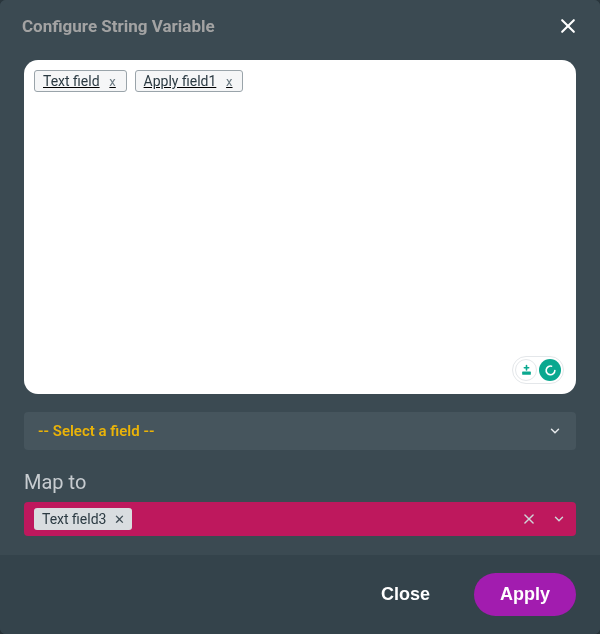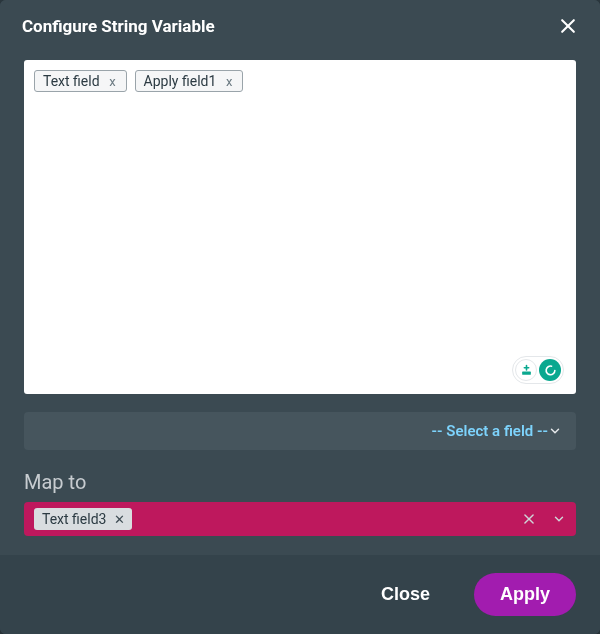--- a/index.html
+++ b/index.html
@@ -11,38 +11,39 @@
     display: flex; flex-direction: column;
     overflow: hidden;
     box-shadow: 0 4px 20px rgba(0,0,0,0.4);
   }
   .modal-header {
     display: flex; align-items: center; justify-content: space-between;
     padding: 14px 20px 14px 22px;
     background: #3b4a52;
   }
   .modal-title {
-    color: #ffffff; font-size: 17px; font-weight: 700;
+    color: #a3a3a3; font-size: 17px; font-weight: 700;
   }
   .close-x {
     color: #ffffff; cursor: pointer; display: flex; align-items: center; justify-content: center;
     width: 24px; height: 24px;
   }
   .close-x svg { width: 20px; height: 20px; }
   .modal-body {
     flex: 1 1 auto; padding: 8px 24px 10px 24px;
     display: flex; flex-direction: column; gap: 18px;
     background: #3b4a52;
   }
   .editor-area {
     position: relative;
     background: #ffffff;
-    border-radius: 3px;
+    border-radius: 14px;
     height: 334px;
     padding: 10px;
+    text-decoration: underline;
   }
   .chips-row { display: flex; gap: 8px; align-items: flex-start; }
   .chip {
     display: inline-flex; align-items: center;
     border: 1px solid #9aa4aa;
     background: #f5f6f7;
     border-radius: 3px;
     padding: 2px 6px 2px 8px;
     font-size: 14px; color: #2b3a42;
   }
@@ -62,24 +63,24 @@
   .tool-btn {
     width: 22px; height: 22px; border-radius: 50%;
     display: flex; align-items: center; justify-content: center;
     cursor: pointer;
   }
   .tool-btn.primary-out { background: #ffffff; color: #0aa88f; border: 1px solid #e4e7ea; }
   .tool-btn.primary-fill { background: #0aa88f; color: #ffffff; }
   .tool-btn svg { width: 13px; height: 13px; }
   .select-field {
     background: #46555d;
-    color: #7dd3fc;
+    color: #eab308;
     border-radius: 4px;
     padding: 10px 14px;
-    display: flex; align-items: center; justify-content: flex-end;
+    display: flex; align-items: center; justify-content: space-between;
     cursor: pointer;
     font-size: 15px; font-weight: 600;
   }
   .select-field .chev { color: #e6e9eb; }
   .section-label {
     color: #c7ccd0; font-size: 20px; margin-top: 2px;
   }
   .mapto-field {
     background: #be185d;
     border-radius: 4px;

